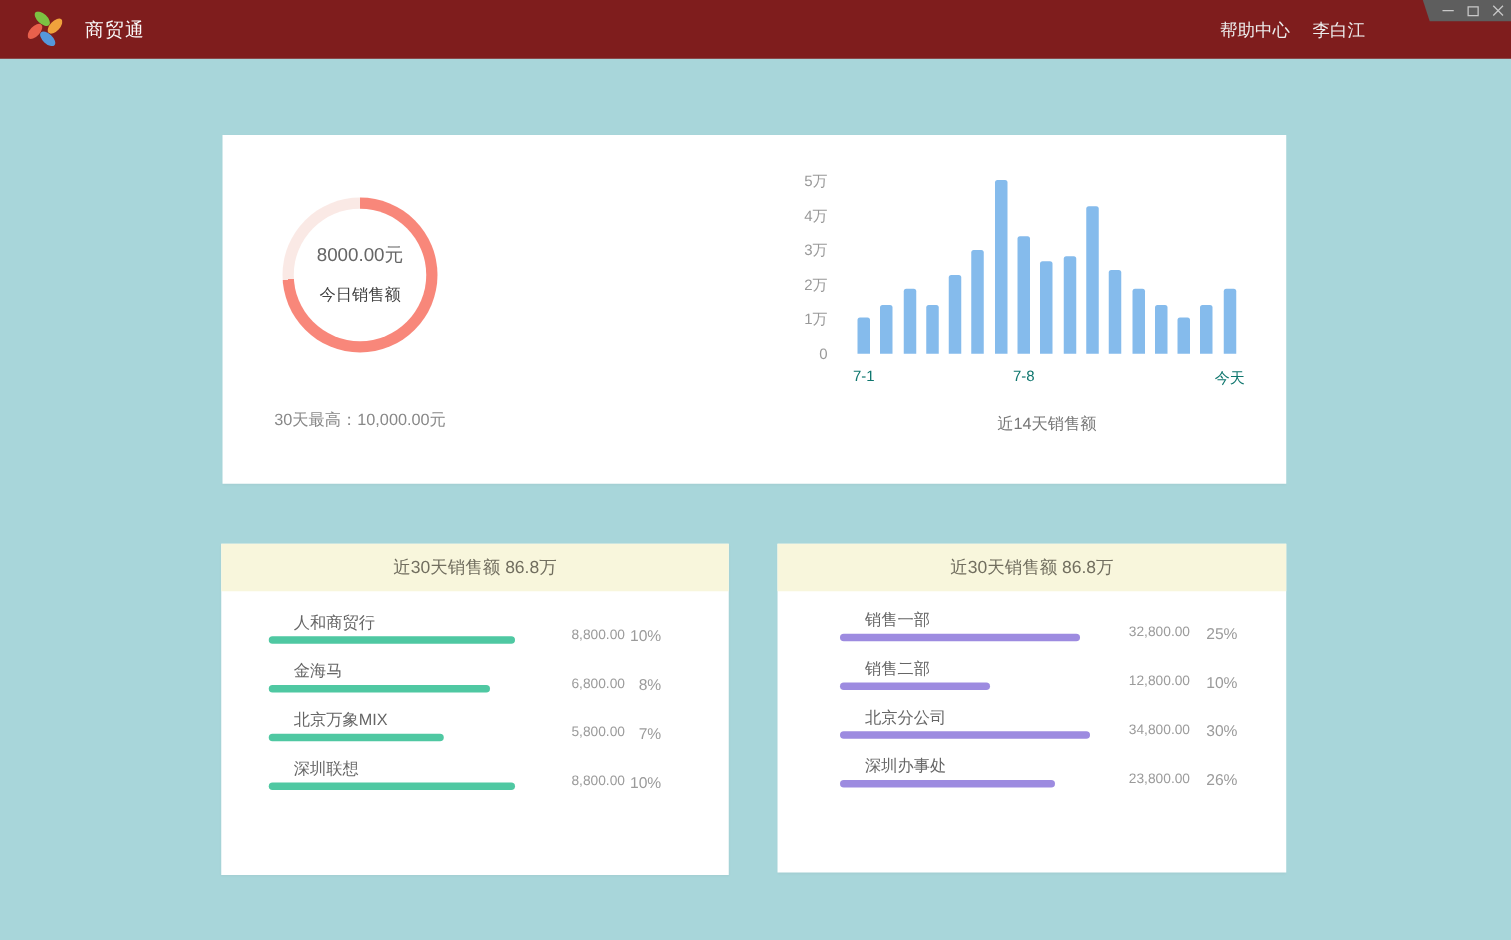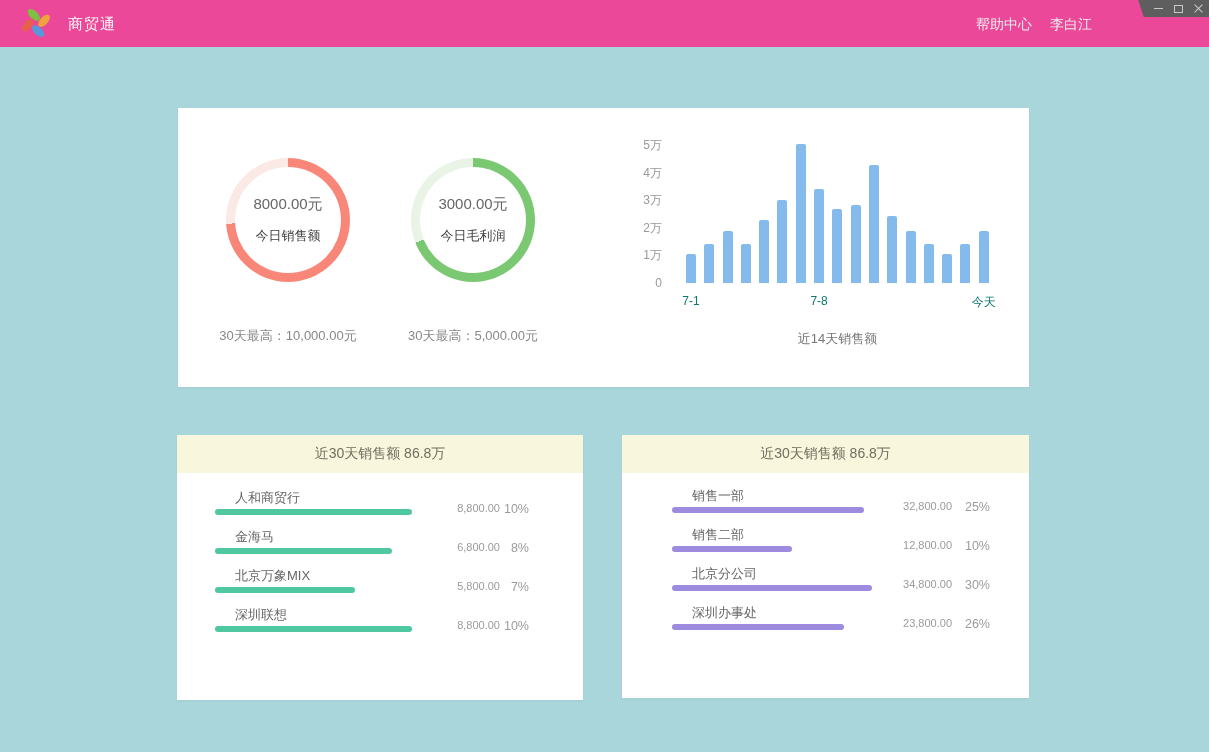--- a/index.html
+++ b/index.html
@@ -2,21 +2,21 @@
 <html><head>
 <meta charset="utf-8">
 <style>
   html,body{margin:0;padding:0;}
   body{
     width:1209px;height:752px;overflow:hidden;position:relative;
     background:#A8D6DA;
     font-family:"Liberation Sans","DejaVu Sans",sans-serif;
   }
   
-  .titlebar{position:absolute;left:0;top:0;width:1209px;height:47px;background:#ec4899;}
+  .titlebar{position:absolute;left:0;top:0;width:1209px;height:47px;background:#7f1d1d;}
   .logo{position:absolute;left:22px;top:9px;width:28px;height:28px;}
   .app-title{position:absolute;left:68px;top:15px;color:#FAFAFA;font-size:15px;letter-spacing:1px;}
   .tb-menu{position:absolute;right:117px;top:16px;display:flex;gap:18px;color:#EDEDED;font-size:14px;}
   .tb-menu span{cursor:pointer;}
   .wc-bg{position:absolute;top:0;right:-14px;width:82px;height:17px;background:#5E5E5E;transform:skewX(18deg);}
   .wc{position:absolute;top:0;right:6px;height:17px;display:flex;align-items:center;gap:11px;}
   .ic{display:inline-block;}
   .minimize-icon{width:9px;height:1px;background:#C9C9C9;}
   .maximize-icon{width:7px;height:6px;border:1px solid #C9C9C9;}
   .close-icon{position:relative;width:9px;height:9px;}
@@ -96,29 +96,20 @@
   <div class="donut-group dg1">
     <div class="donut" id="donut0" style="background: conic-gradient(rgb(248, 135, 122) 0deg, rgb(248, 135, 122) 74%, rgb(250, 233, 229) 74%, rgb(250, 233, 229) 100%);">
       <div class="donut-hole">
         <div class="donut-value">8000.00元</div>
         <div class="donut-caption">今日销售额</div>
       </div>
     </div>
     <div class="donut-foot">30天最高：10,000.00元</div>
   </div>
 
-  <div class="donut-group dg2">
-    <div class="donut" id="donut1" style="background: conic-gradient(rgb(123, 200, 115) 0deg, rgb(123, 200, 115) 69%, rgb(234, 244, 230) 69%, rgb(234, 244, 230) 100%);">
-      <div class="donut-hole">
-        <div class="donut-value">3000.00元</div>
-        <div class="donut-caption">今日毛利润</div>
-      </div>
-    </div>
-    <div class="donut-foot">30天最高：5,000.00元</div>
-  </div>
 
   <div class="yticks" id="yticks">
       <span class="ytick" style="top: 168px;">0</span>
       <span class="ytick" style="top: 140.45px;">1万</span>
       <span class="ytick" style="top: 112.9px;">2万</span>
       <span class="ytick" style="top: 85.35px;">3万</span>
       <span class="ytick" style="top: 57.8px;">4万</span>
       <span class="ytick" style="top: 30.25px;">5万</span>
     </div>
   <div class="bars" id="bars">

